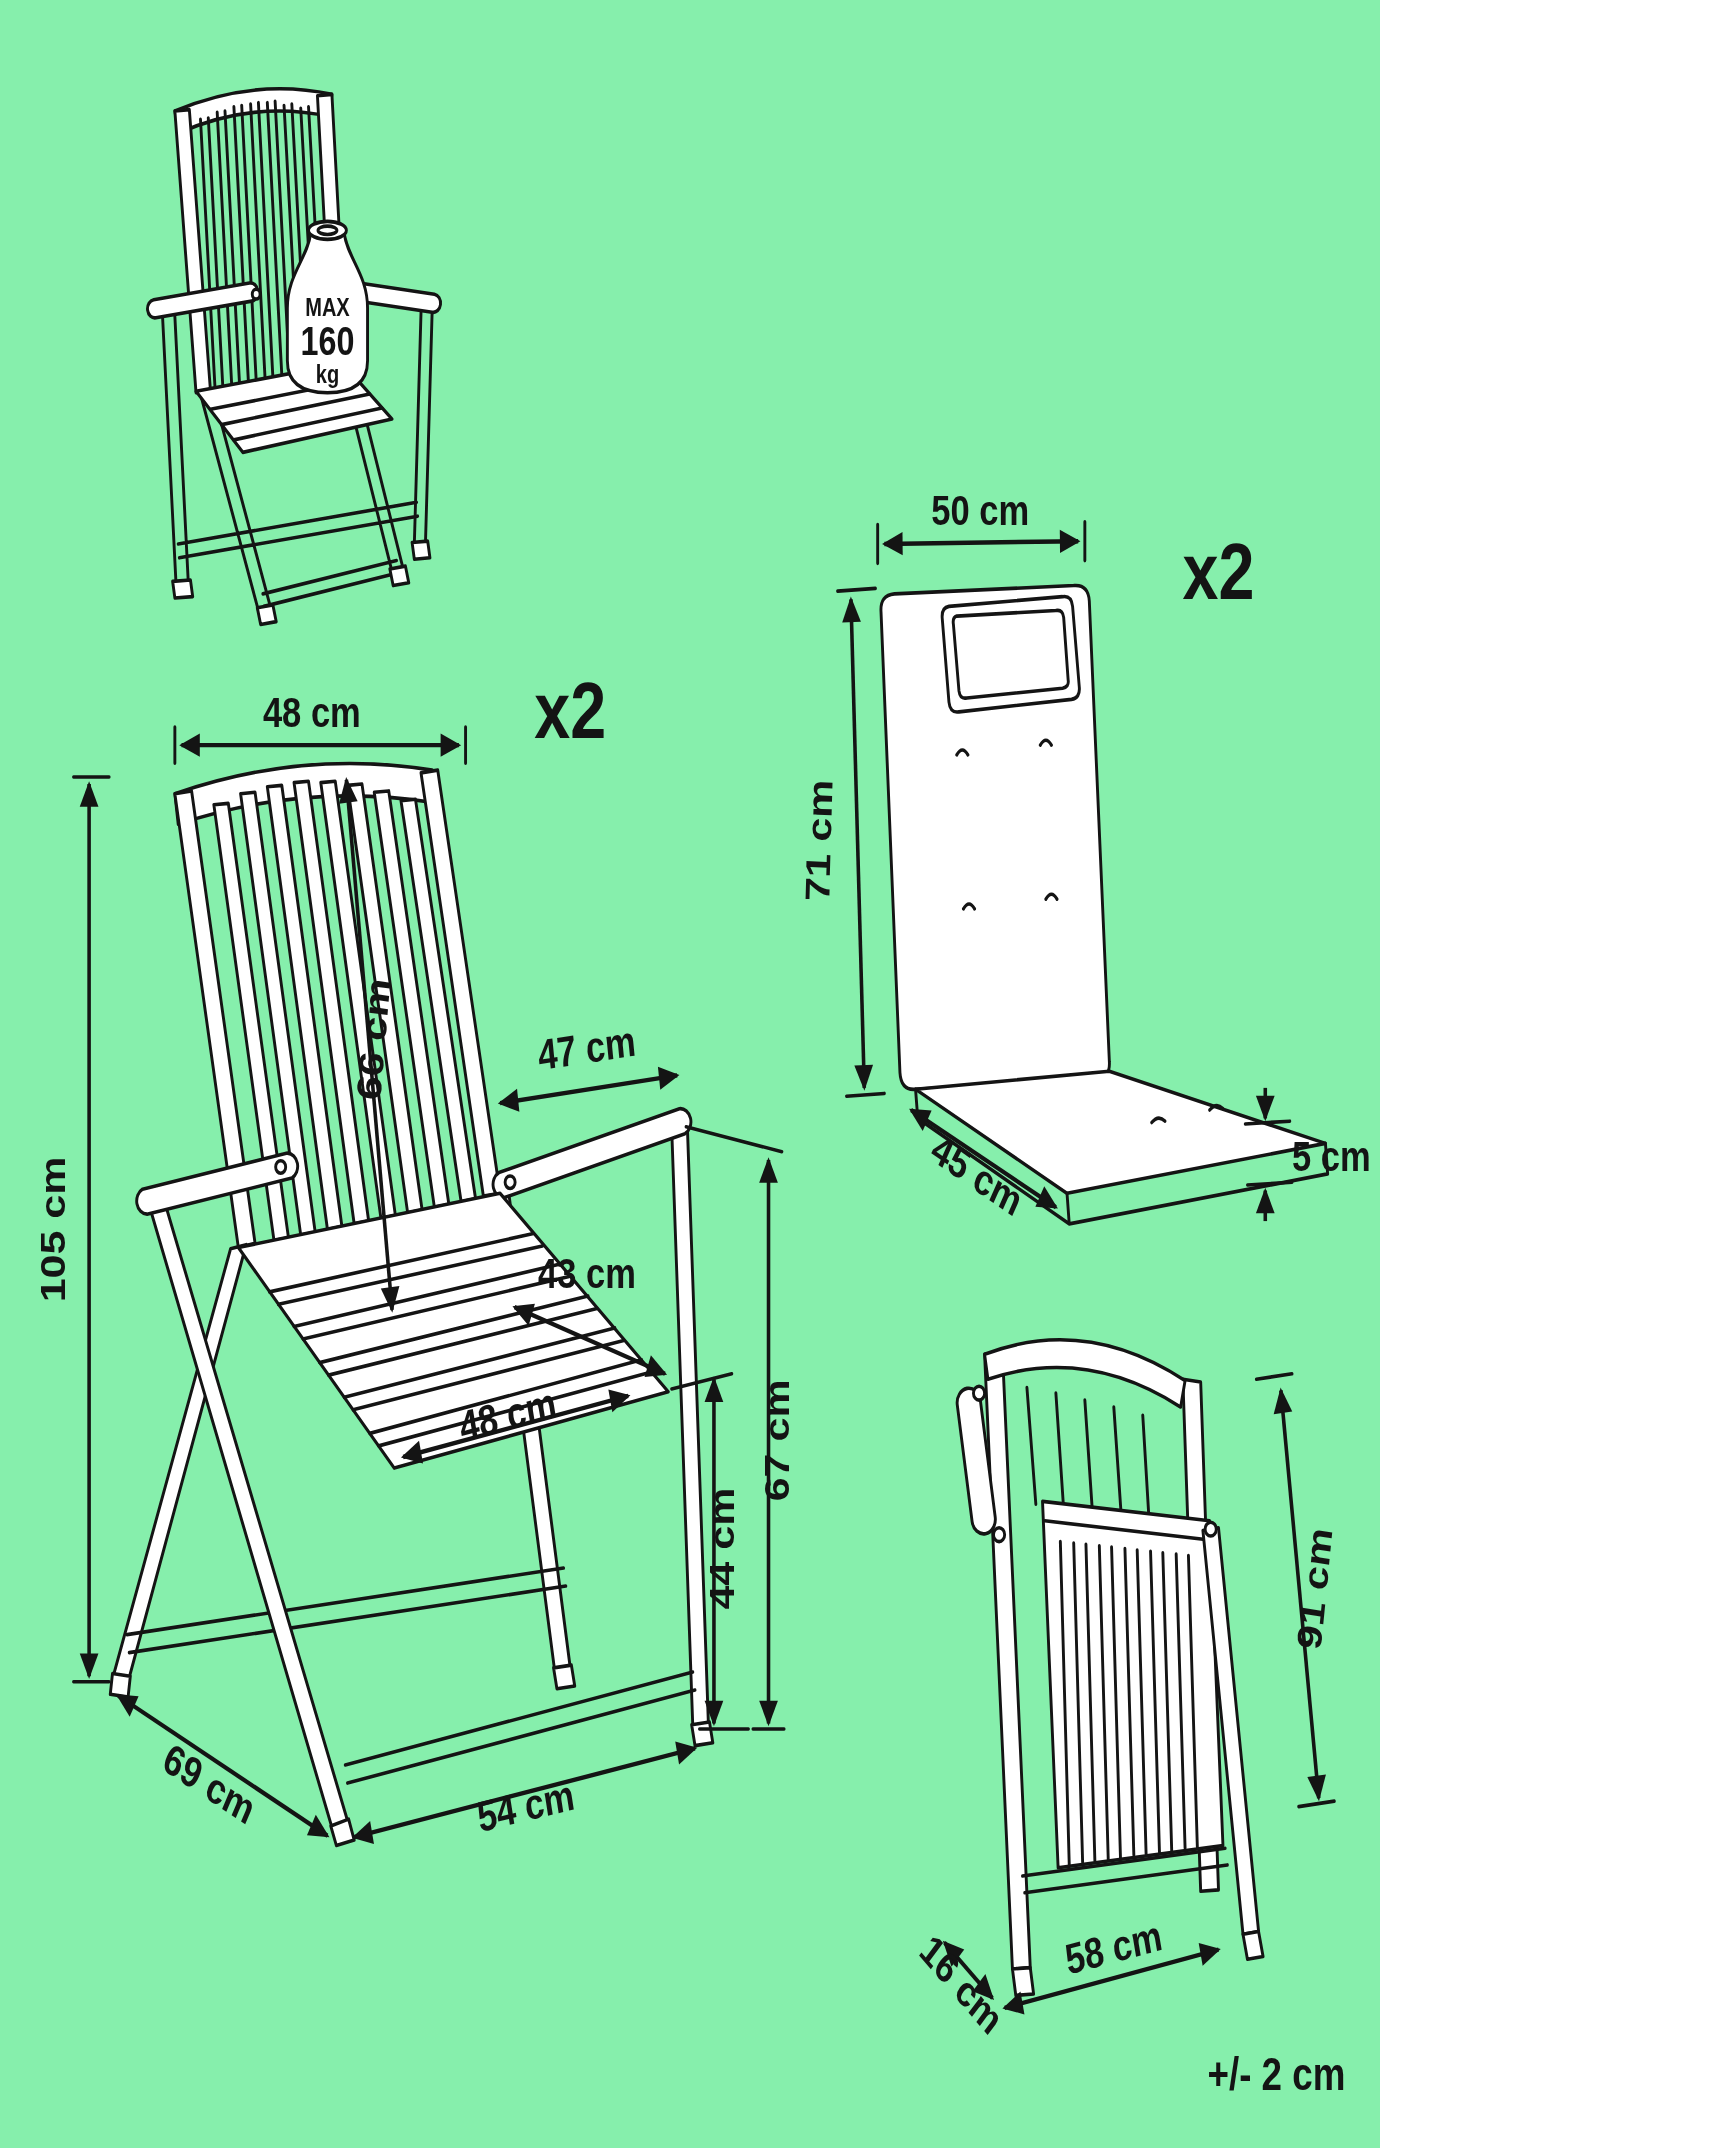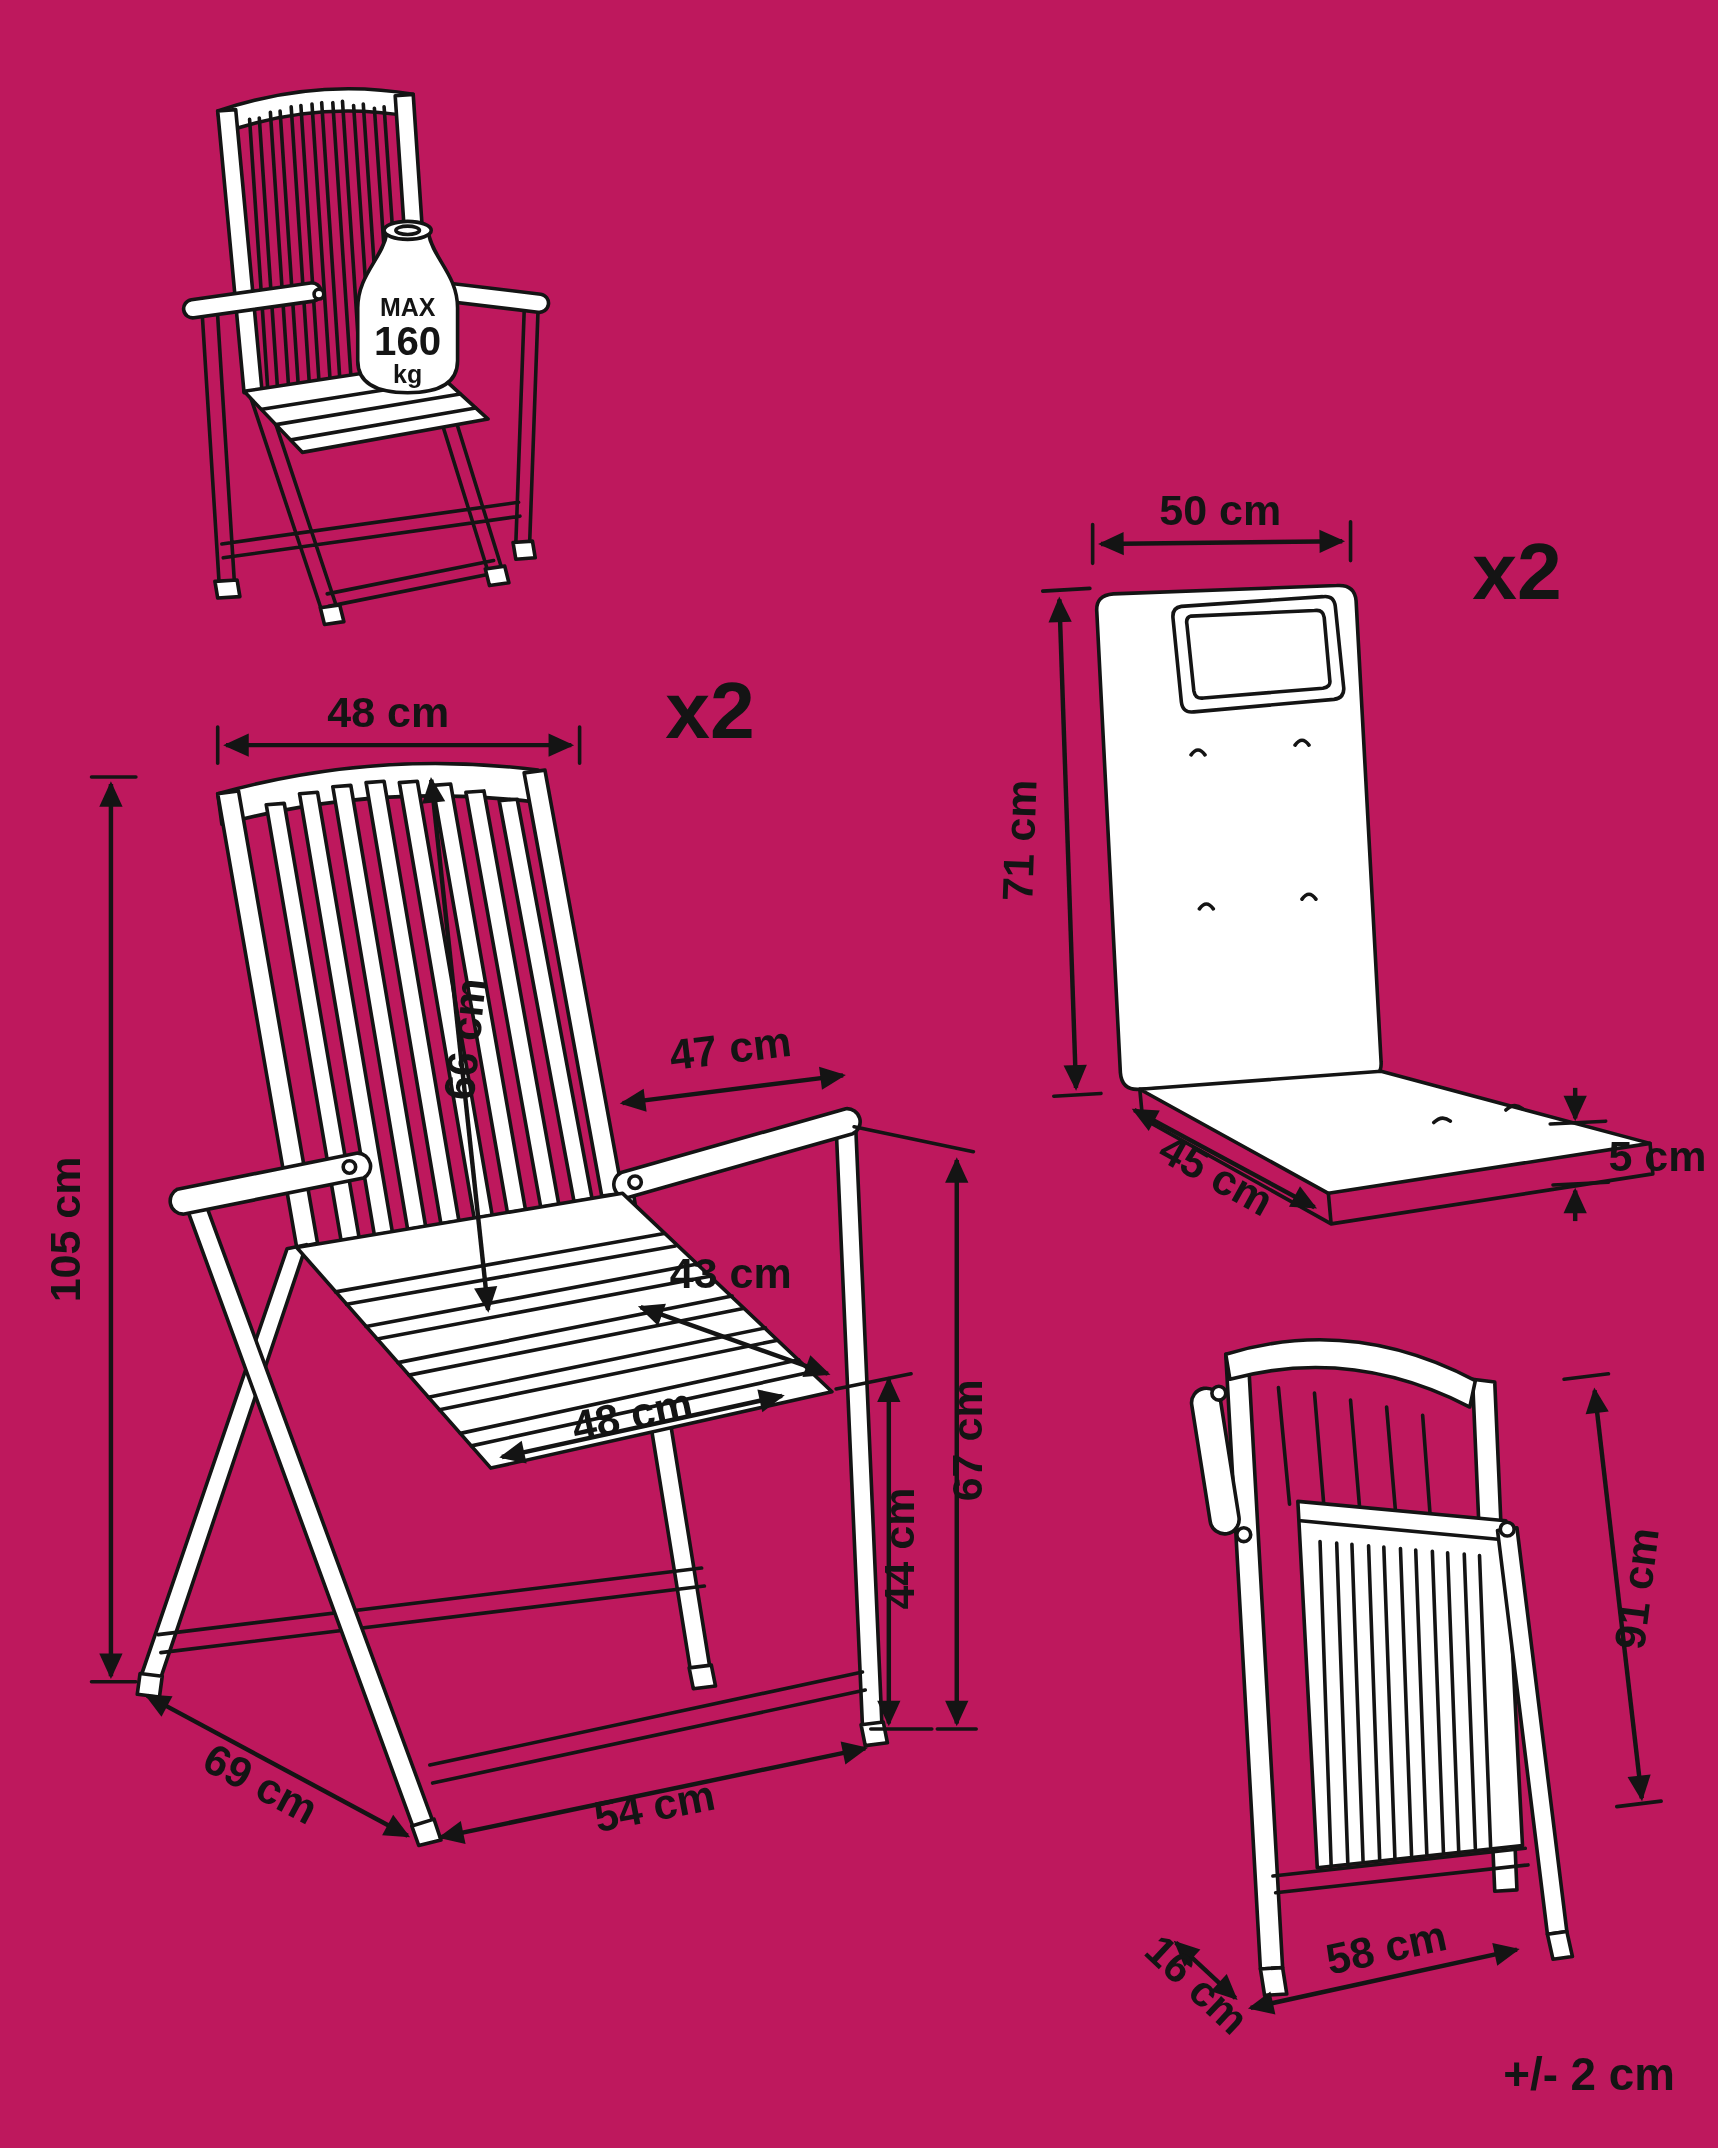--- a/index.html
+++ b/index.html
@@ -1,17 +1,17 @@
 <!DOCTYPE html>
 <html style="font-size:13.4px"><head>
 <meta charset="utf-8">
 <title>Folding Garden Chair Dimension Diagram</title>
 <style>
   html,body{margin:0;padding:0;background:#ffffff;}
-  .canvas{position:relative;width:1718px;height:2148px;background:#be185d;overflow:hidden;text-decoration:underline;}
+  .canvas{position:relative;width:1380px;height:2148px;background:#86efac;overflow:hidden;text-decoration:underline;}
   svg{display:block;width:100%;height:100%;}
   .ln{stroke:#141414;stroke-width:2.6;fill:none;stroke-linecap:round;stroke-linejoin:round;}
   .lnf{stroke:#141414;stroke-width:2.6;fill:#ffffff;stroke-linejoin:round;}
   .dim{stroke:#141414;stroke-width:3.2;fill:none;}
   .tick{stroke:#141414;stroke-width:2.6;fill:none;stroke-linecap:round;}
   text{font-family:"Liberation Sans","DejaVu Sans",sans-serif;font-weight:800;fill:#141414;}
   .lbl{font-size:31px;}
   .qty{font-size:58px;}
   .tol{font-size:33px;}
   .vw1{font-size:18px;}

